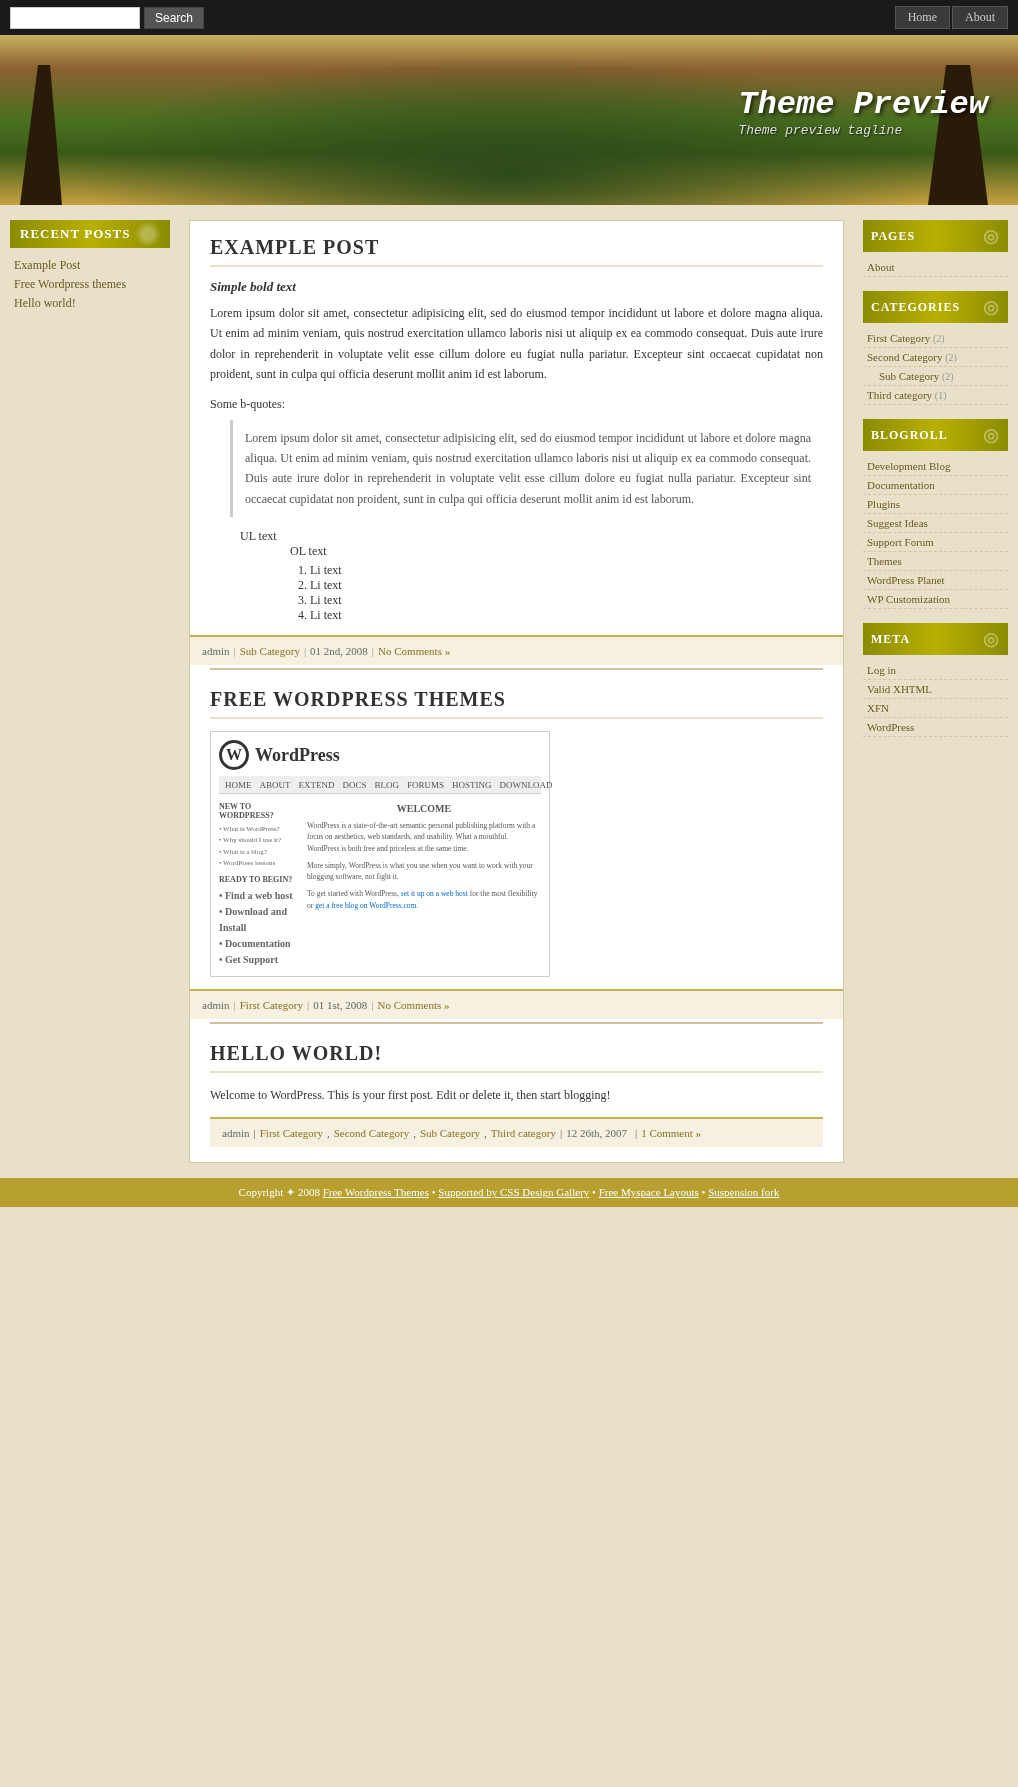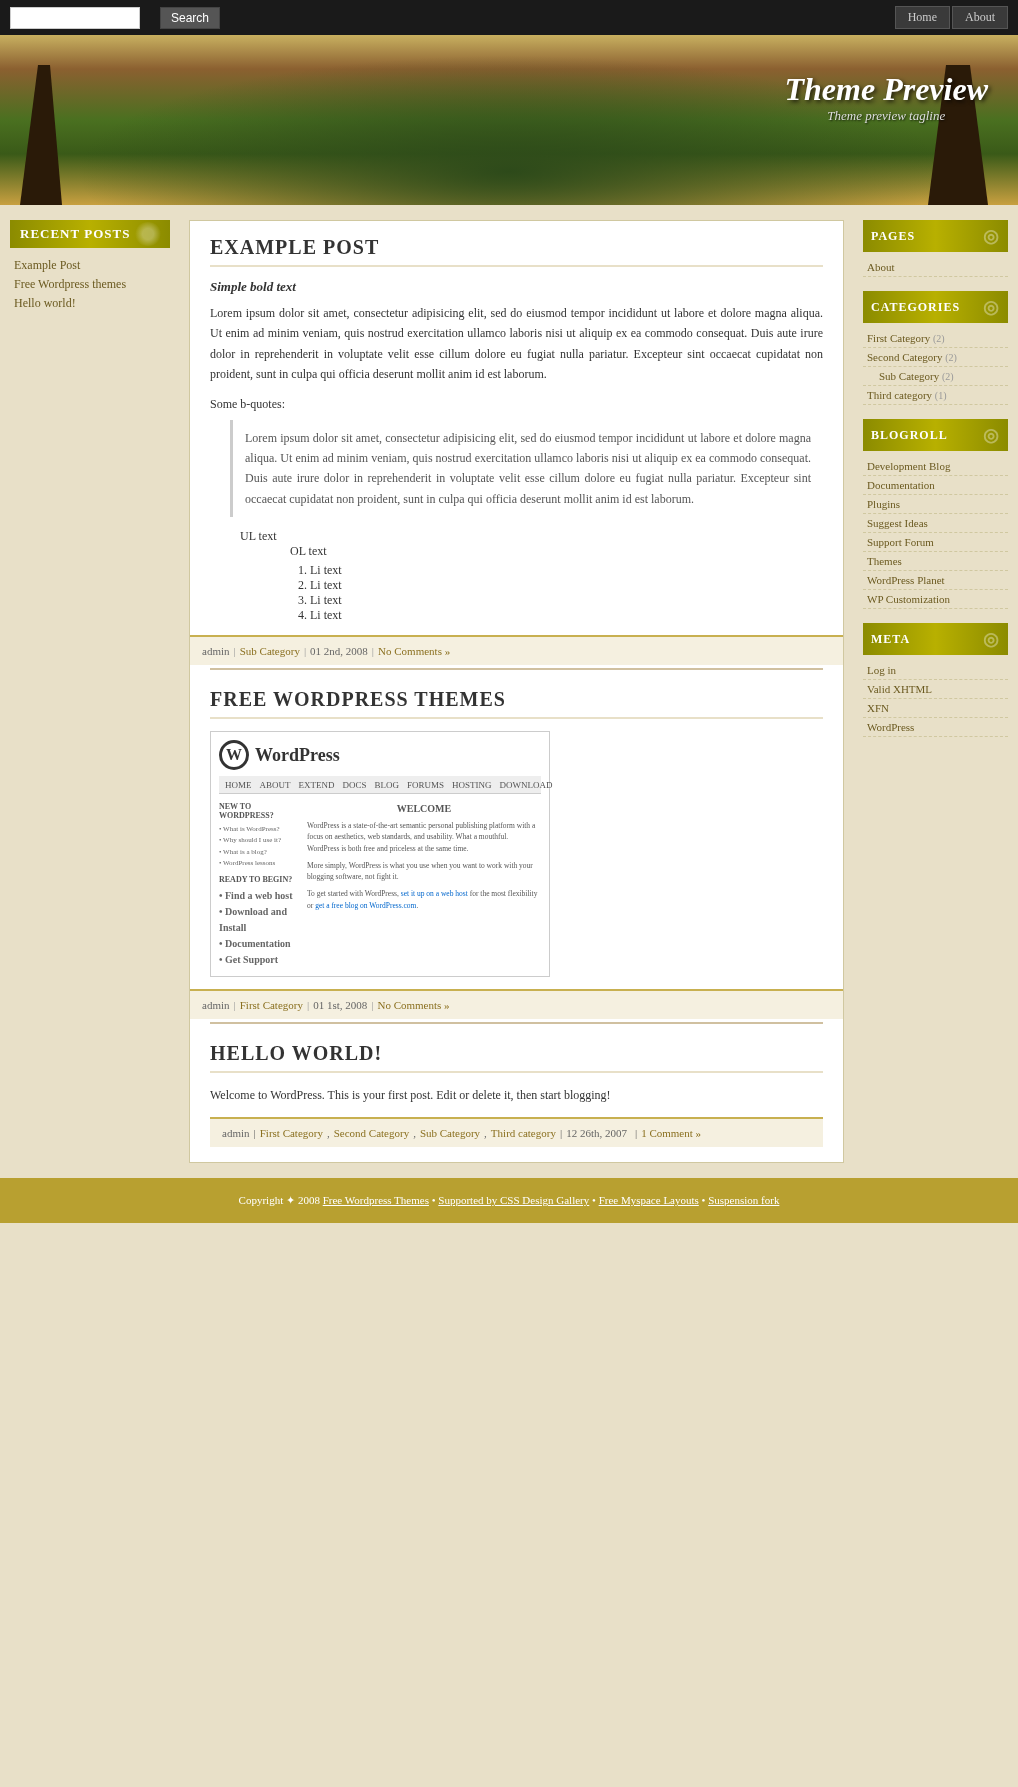--- a/index.html
+++ b/index.html
@@ -9,21 +9,21 @@
     #header-nav {
       background: #1a1a1a;
       display: flex;
       align-items: center;
       justify-content: space-between;
       padding: 6px 10px;
     }
     #search-form {
       display: flex;
       align-items: center;
-      gap: 20px;
+      gap: 4px;
     }
     #search-input {
       width: 130px;
       height: 22px;
       border: 1px solid #ccc;
       background: #fff;
       padding: 2px 4px;
       font-size: 12px;
     }
     #search-button {
@@ -67,22 +67,23 @@
       position: absolute;
       bottom: 0;
       width: 60px;
       background: #2a1a08;
     }
     .tree-left { left: 20px; height: 140px; clip-path: polygon(30% 0%, 50% 0%, 70% 100%, 0% 100%); }
     .tree-right { right: 30px; height: 140px; clip-path: polygon(30% 0%, 70% 0%, 100% 100%, 0% 100%); }
     #banner-title {
       position: absolute;
       right: 30px;
-      top: 36px;
-      text-align: center;
+      top: 51px;
+      text-align: left;
+      font-family: Liberation Mono, monospace;
     }
     #banner-title h1 {
       font-size: 32px;
       color: #fff;
       text-shadow: 2px 2px 4px rgba(0,0,0,0.7);
       font-style: italic;
       font-weight: bold;
     }
     #banner-tagline {
       color: #ddd;
@@ -330,21 +331,21 @@
       display: block;
       padding: 3px 4px;
     }
     .count { color: #999; font-size: 10px; }
 
     
     #footer {
       background: #b8a030;
       color: #fff;
       font-size: 11px;
-      padding: 16px 12px;
+      padding: 8px 12px;
       text-align: center;
     }
     #footer a { color: #fff; text-decoration: underline; }
 
     .post-meta-bottom {
       background: #f5f0e0;
       border-top: 2px solid #c8b050;
       padding: 8px 12px;
       font-size: 11px;
       color: #666;

